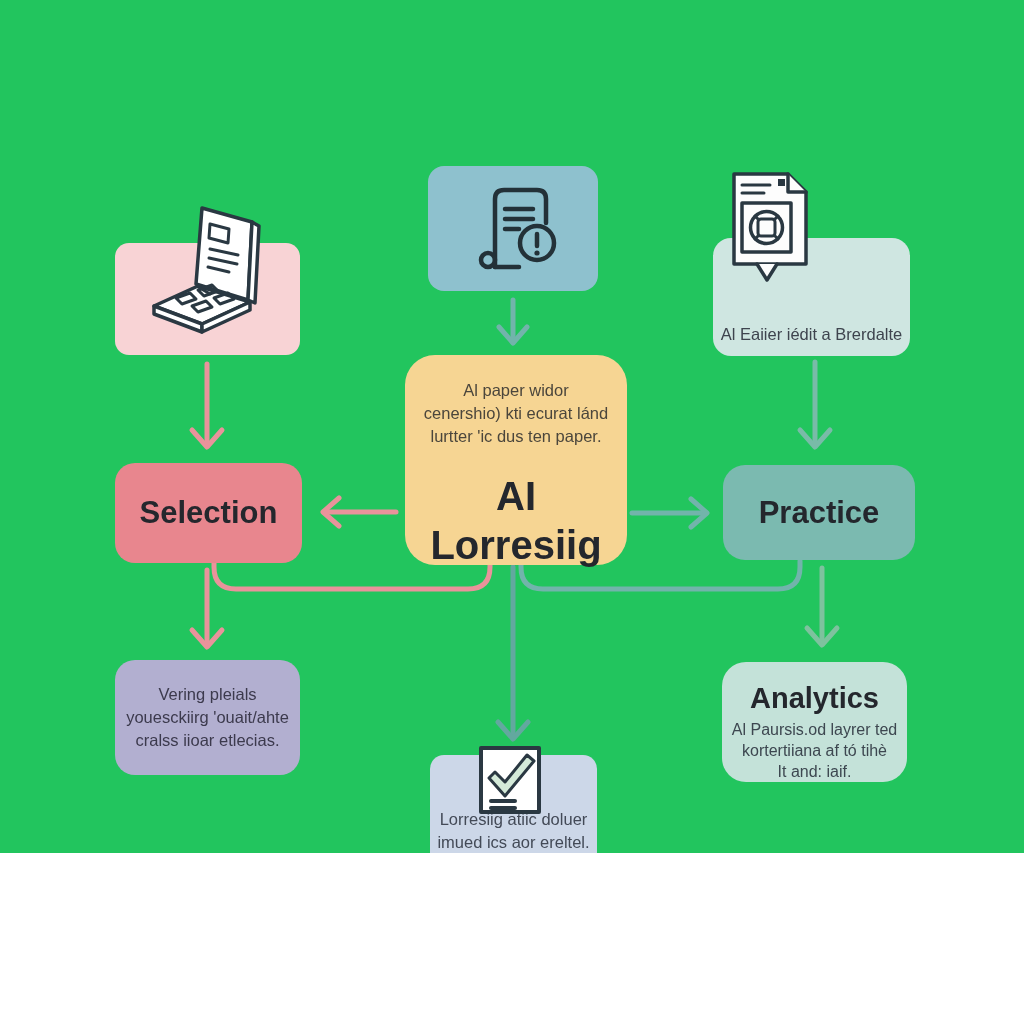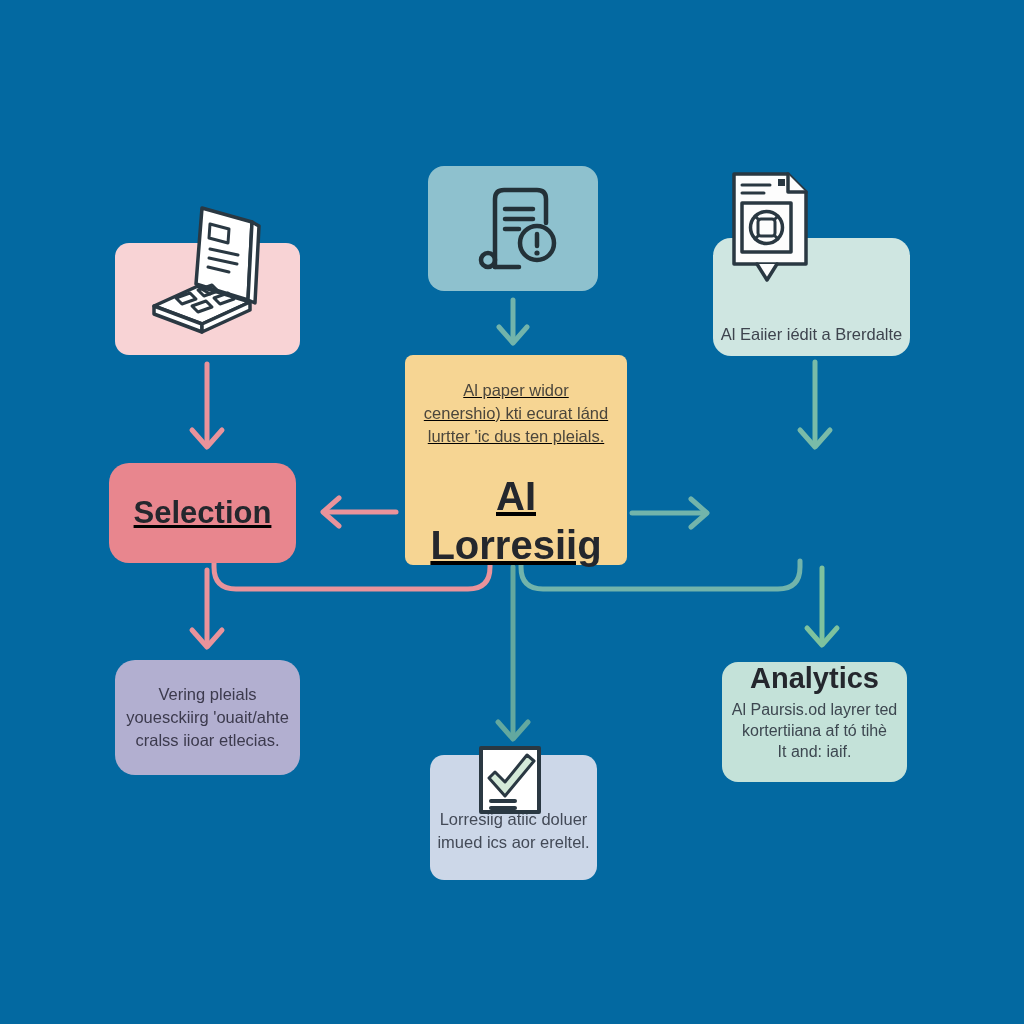--- a/index.html
+++ b/index.html
@@ -1,42 +1,42 @@
 <!DOCTYPE html>
 <html><head>
 <meta charset="utf-8">
 <style>
   html,body{margin:0;padding:0;background:#ffffff;}
-  .canvas{position:relative;width:1024px;height:1024px;background:#0369a1;overflow:hidden;
+  .canvas{position:relative;width:1024px;height:853px;background:#22c55e;overflow:hidden;
           font-family:"Liberation Sans", sans-serif;}
   svg.connectors{position:absolute;left:0;top:0;width:1024px;height:1024px;}
   .node{position:absolute;box-sizing:border-box;display:flex;flex-direction:column;
         align-items:center;justify-content:center;text-align:center;}
   .node .big{font-weight:bold;color:#24272d;}
   .small-text{color:#3e444e;font-size:16.5px;line-height:1.38;}
   .small-text div{white-space:nowrap;}
 
   .box-top-left{left:115px;top:243px;width:185px;height:112px;background:#f8d3d5;border-radius:14px;}
   .box-top-center{left:428px;top:166px;width:170px;height:125px;background:#8ec1ce;border-radius:16px;}
   .box-top-right{left:713px;top:238px;width:197px;height:118px;background:#cfe6e1;border-radius:18px;
                  justify-content:flex-end;padding-bottom:10px;}
-  .box-selection{left:109px;top:463px;width:187px;height:100px;background:#e8868e;border-radius:20px;text-decoration:underline;}
-  .box-ai{left:405px;top:355px;width:222px;height:210px;background:#f6d593;border-radius:8px;
-          justify-content:flex-start;padding-top:24px;text-decoration:underline;}
+  .box-selection{left:115px;top:463px;width:187px;height:100px;background:#e8868e;border-radius:20px;}
+  .box-ai{left:405px;top:355px;width:222px;height:210px;background:#f6d593;border-radius:30px;
+          justify-content:flex-start;padding-top:24px;}
   .box-ai .small-text{color:#4b463c;}
   .box-ai .divider{width:168px;height:3px;background:#5f9f90;border-radius:2px;margin:15px 0 10px 0;}
   .box-ai .big{font-size:40px;line-height:1.22;}
   .box-practice{left:723px;top:465px;width:192px;height:95px;background:#7bbab0;border-radius:22px;}
   .box-bottom-left{left:115px;top:660px;width:185px;height:115px;background:#b2afd0;border-radius:20px;}
   .box-bottom-left .small-text{color:#3c3a4d;}
   .box-bottom-center{left:430px;top:755px;width:167px;height:125px;background:#ccd7e8;border-radius:14px;
                      justify-content:flex-end;padding-bottom:26px;}
   .box-bottom-center .small-text{color:#434a57;}
-  .box-analytics{left:722px;top:662px;width:185px;height:120px;background:#c4e2d9;border-radius:16px;
-                 justify-content:flex-start;padding-top:0;}
+  .box-analytics{left:722px;top:662px;width:185px;height:120px;background:#c4e2d9;border-radius:24px;
+                 justify-content:flex-end;padding-top:0;}
   .box-analytics .big{font-size:29px;margin-bottom:4px;}
   .box-analytics .small-text{color:#3d4750;font-size:16px;line-height:1.32;}
   .title-lg{font-size:31px;}
   .icon-abs{position:absolute;}
 </style>
 </head>
 <body>
 
 <div class="canvas">
 
@@ -147,29 +147,32 @@
   </svg>
 
   <div class="node box-selection">
     <div class="big title-lg">Selection</div>
   </div>
 
   <div class="node box-ai">
     <div class="small-text">
       <div>Al paper widor</div>
       <div>cenershio) kti ecurat lánd</div>
-      <div>lurtter 'ic dus ten pleials.</div>
+      <div>lurtter 'ic dus ten paper.</div>
     </div>
     <div class="divider"></div>
     <div class="big">
       <div>AI</div>
       <div>Lorresiig</div>
     </div>
   </div>
 
+  <div class="node box-practice">
+    <div class="big title-lg">Practice</div>
+  </div>
 
   <div class="node box-bottom-left">
     <div class="small-text">
       <div>Vering pleials</div>
       <div>youesckiirg 'ouait/ahte</div>
       <div>cralss iioar etlecias.</div>
     </div>
   </div>
 
   <div class="node box-bottom-center">

